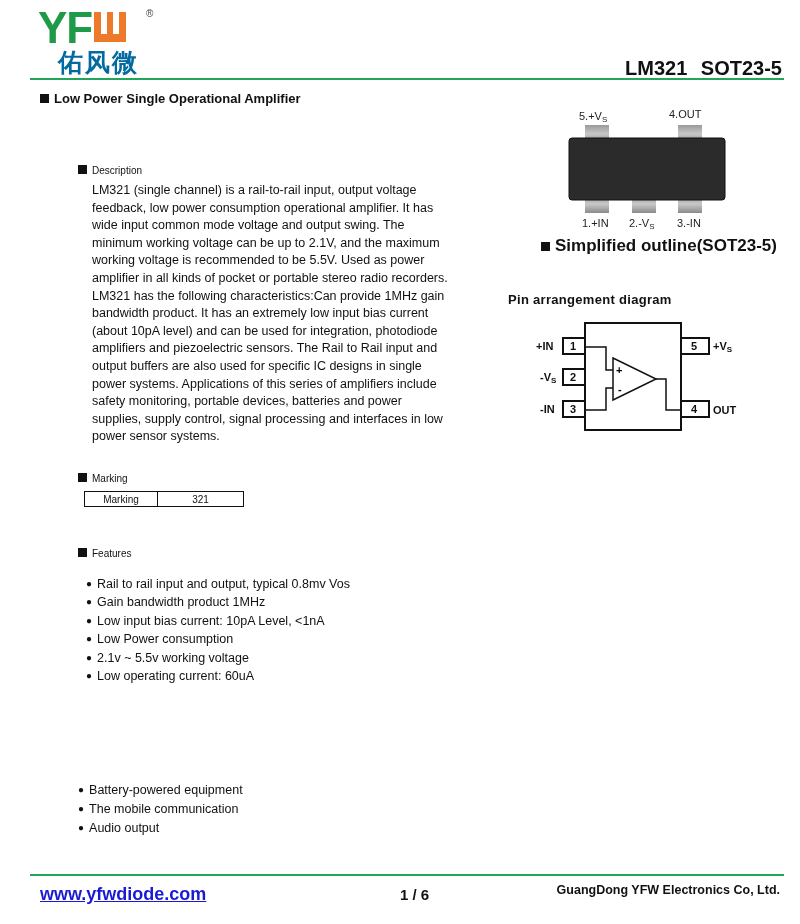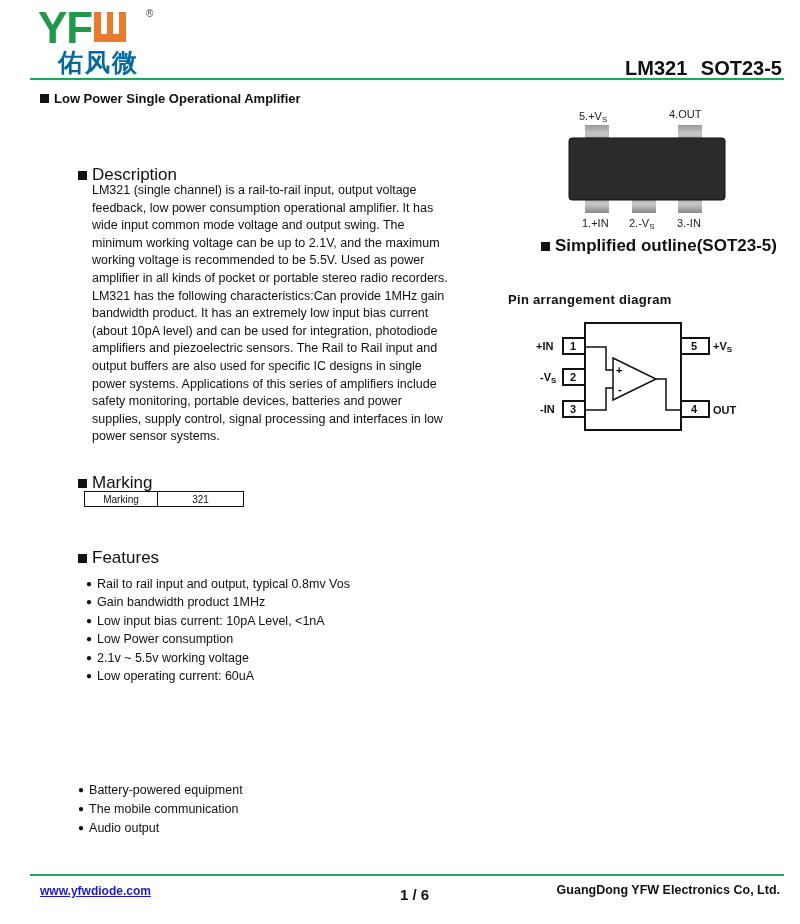--- a/index.html
+++ b/index.html
@@ -11,29 +11,29 @@
   .logo-y, .logo-f { color:#1f9a48; }
   .logo-u { display:inline-block; width:32px; height:30px; background:#ec7a2a; position:relative; vertical-align:top; margin-top:6px; margin-left:2px; }
   .logo-u::before { content:""; position:absolute; left:7px; top:0; width:6px; height:22px; background:#fff; }
   .logo-u::after { content:""; position:absolute; left:19px; top:0; width:6px; height:22px; background:#fff; }
   .logo-reg { left:146px; top:8px; font-size:10px; color:#444; }
   .logo-cn { left:58px; top:46px; font-size:25px; font-weight:bold; color:#0369a1; letter-spacing:2px; font-family:"DejaVu Sans", sans-serif; }
   .green-line { left:30px; width:754px; height:2px; background:#22a75a; }
   .doc-title { right:18px; top:57px; font-size:20px; font-weight:bold; word-spacing:8px; }
   .subhead { left:40px; top:91px; font-size:13px; font-weight:bold; }
   .sq { display:inline-block; width:9px; height:9px; background:#111; margin-right:5px; vertical-align:0px; }
-  .sec-title { font-size:17px; }
+  .sec-title { font-size:10px; }
   .desc { left:92px; top:182px; width:390px; font-size:12.5px; line-height:17.6px; }
   .desc p { margin:0; white-space:nowrap; }
   .marking-table { left:84px; top:491px; border-collapse:collapse; font-size:10px; }
   .marking-table td { border:1px solid #111; height:14px; text-align:center; padding:0; }
   .features { left:78px; top:567px; font-size:12.5px; line-height:17.4px; list-style:none; margin:8px; padding:0; }
   .features li::before, .apps li::before { content:"●"; font-size:10px; margin-right:5px; vertical-align:1px; }
   .apps { left:78px; top:781px; font-size:12.5px; line-height:17.8px; list-style:none; margin:0; padding:0; }
-  .footer-link { left:40px; top:884px; font-size:12px; font-weight:bold; color:#1a1ad6; text-decoration:underline; }
+  .footer-link { left:40px; top:884px; font-size:18px; font-weight:bold; color:#1a1ad6; text-decoration:underline; }
   .footer-page { left:400px; top:886px; font-size:15px; font-weight:bold; }
   .footer-co { right:20px; top:883px; font-size:12.5px; font-weight:bold; }
   .pkg-caption { left:541px; top:236px; font-size:17px; font-weight:bold; }
   .pin-title { left:508px; top:292px; font-size:13px; font-weight:bold; letter-spacing:0.3px; }
   svg text { font-family:"Liberation Sans", sans-serif; }
 </style>
 </head>
 <body>
 
 <div class="abs logo-yfw"><span class="logo-y">Y</span><span class="logo-f">F</span><span class="logo-u"></span></div>

